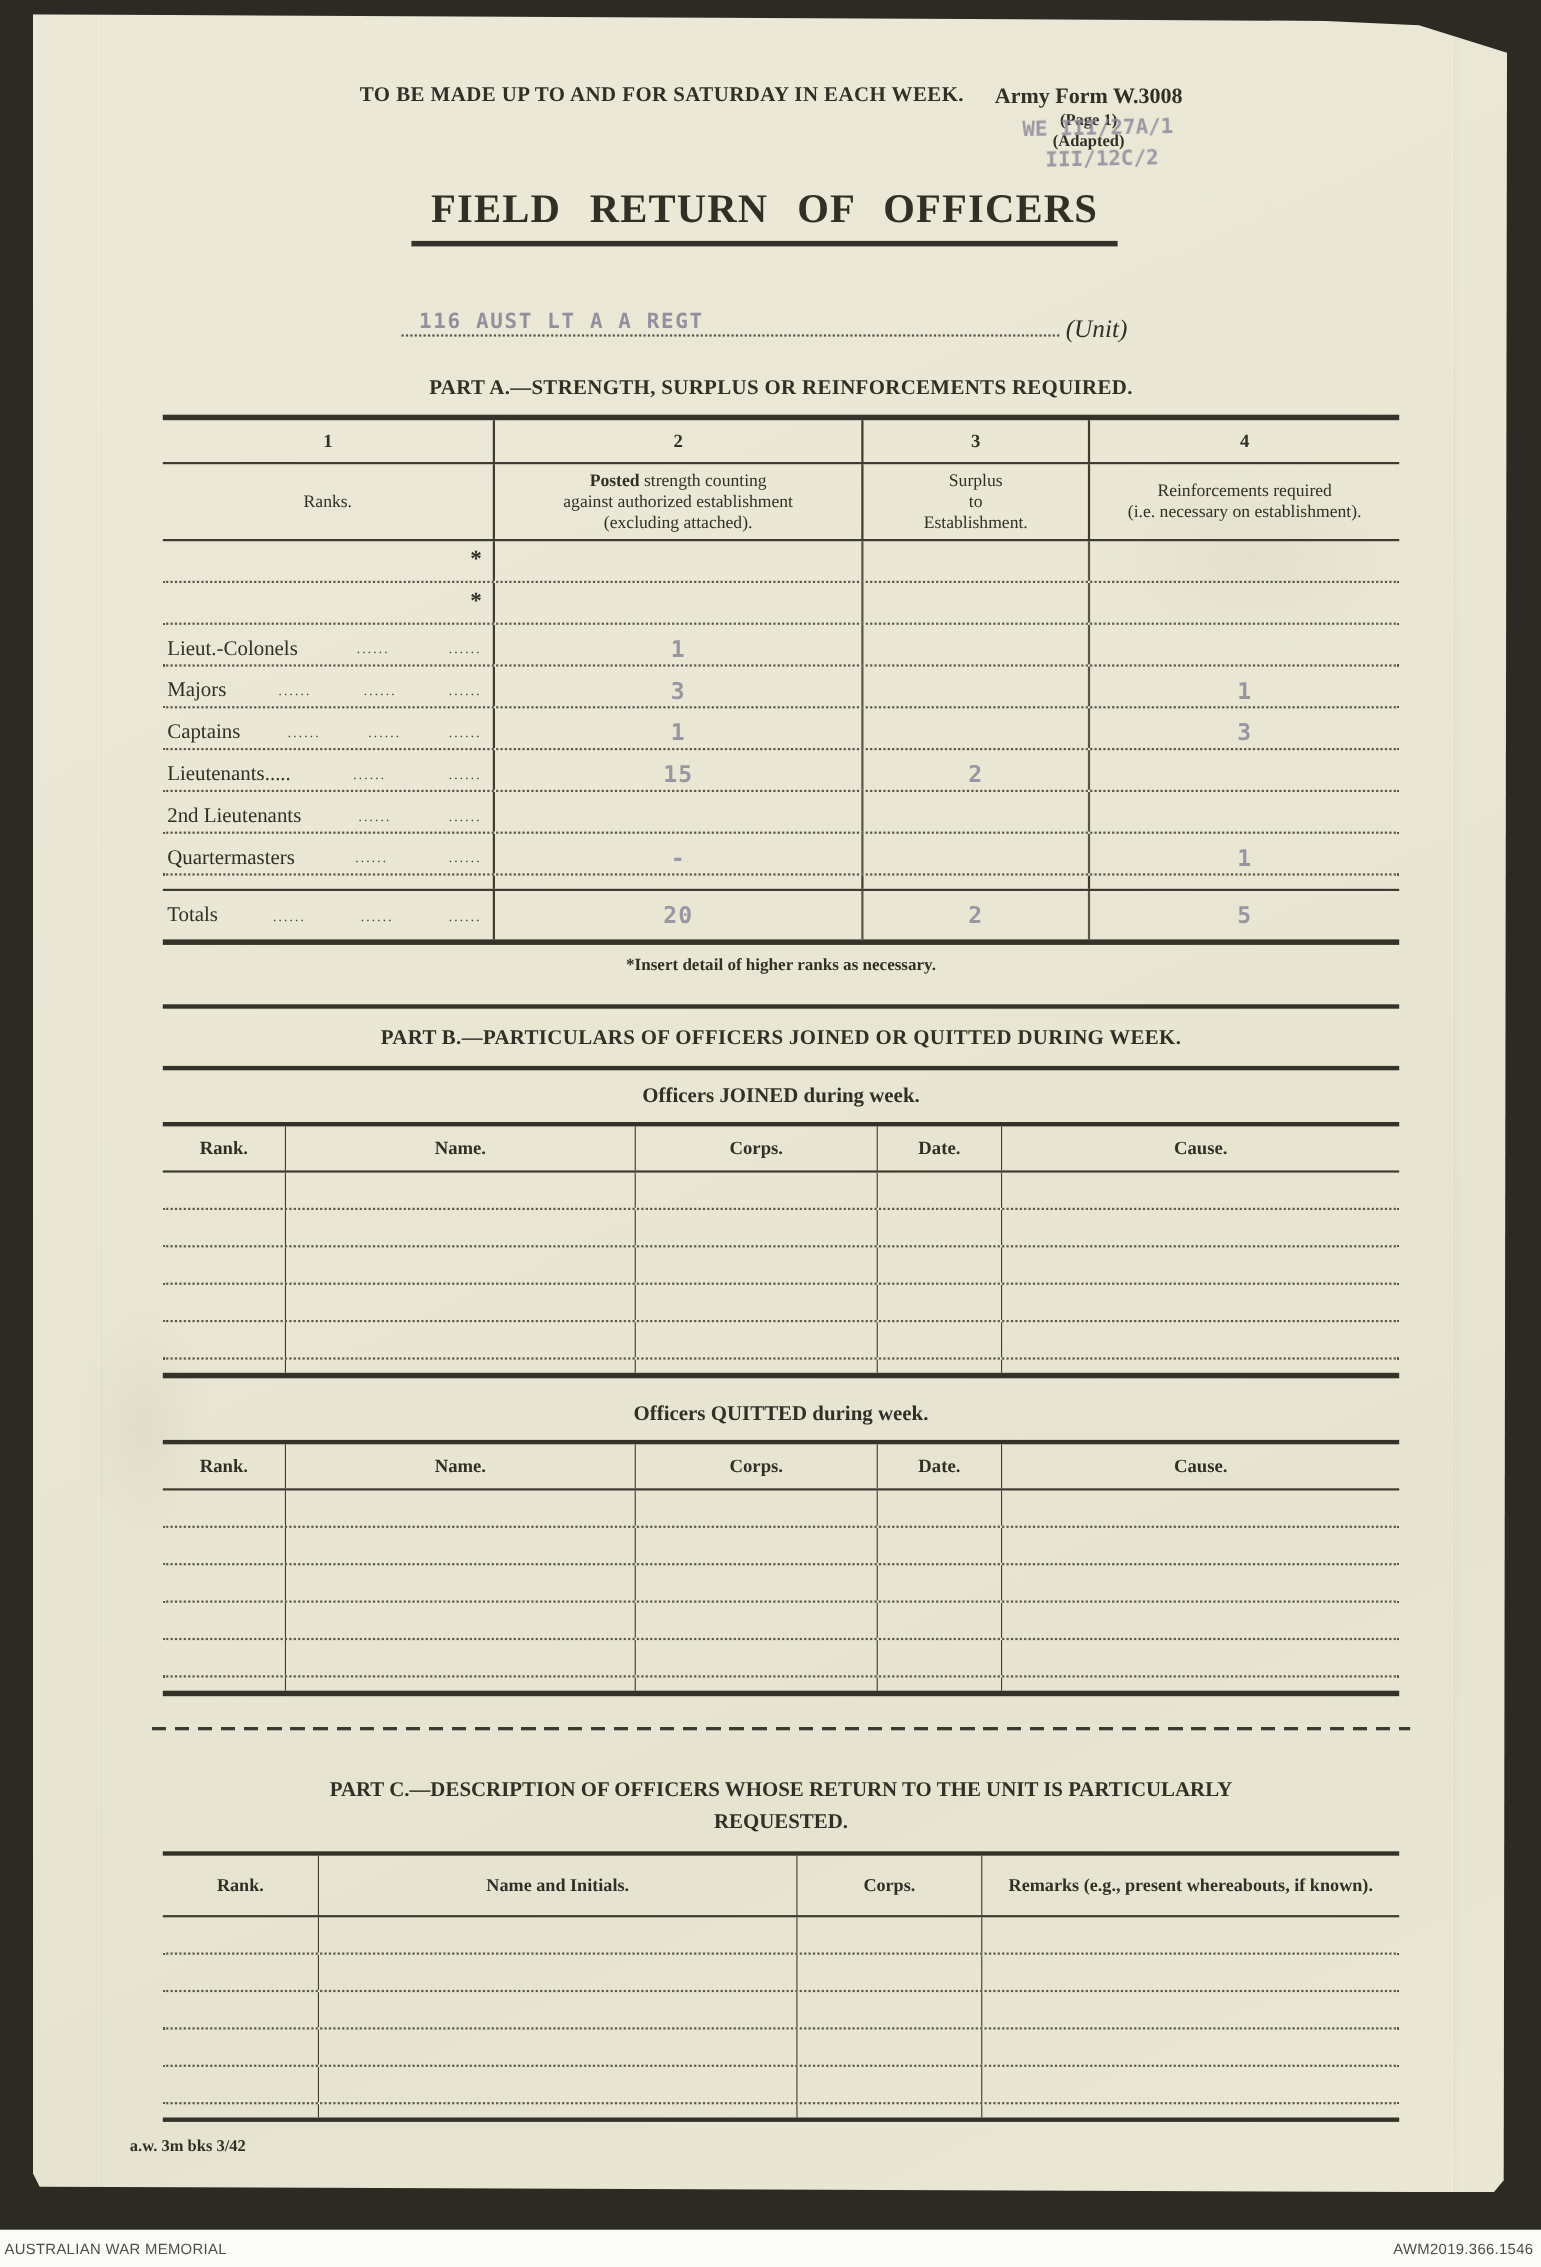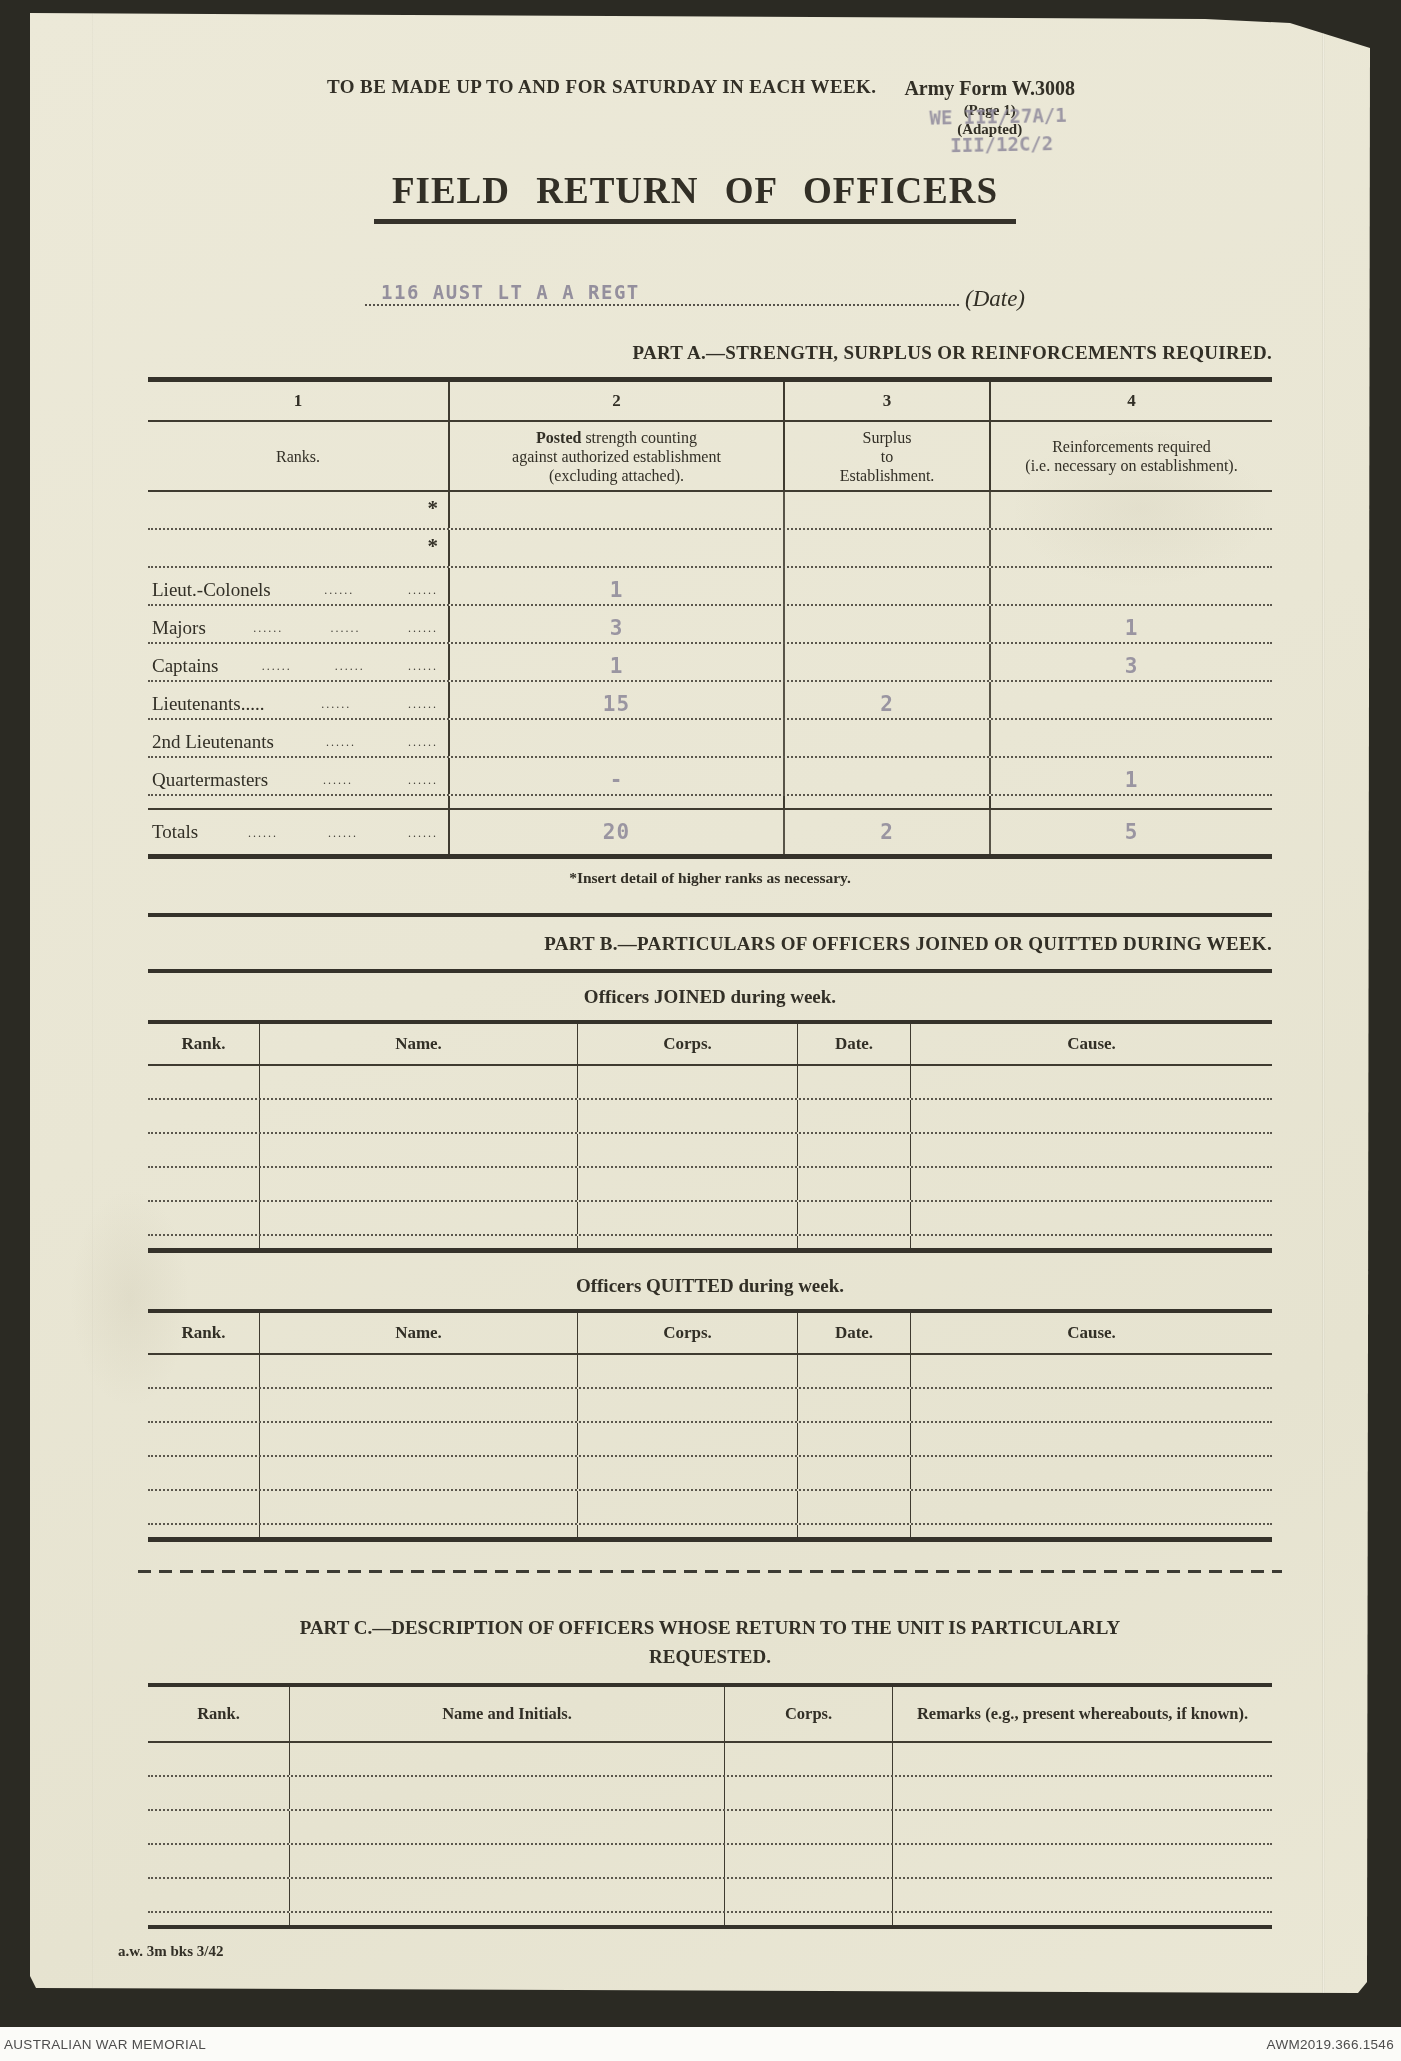--- a/index.html
+++ b/index.html
@@ -46,21 +46,21 @@
   .unit-row{display:flex;align-items:flex-end;width:660px;margin:52px auto 0;height:30px;}
   .unit-dotted{flex:1;border-bottom:2px dotted #55514a;position:relative;height:28px;}
   .typed-unit{
     position:absolute;left:16px;bottom:1px;
     font-family:"DejaVu Sans Mono", monospace;font-weight:700;font-size:19px;letter-spacing:1.5px;
     color:#868094;filter:blur(.45px);opacity:.85;white-space:nowrap;
   }
   .unit-label{font-style:italic;font-size:23px;padding-left:6px;transform:translateY(6px);}
 
   
-  .part-heading{text-align:right;font-weight:700;font-size:19px;letter-spacing:.3px;}
+  .part-heading{text-align:center;font-weight:700;font-size:19px;letter-spacing:.3px;}
   .sub-title{text-align:center;font-weight:700;font-size:19px;}
   .rule{height:4px;background:#35322a;}
   .dash-cut{
     height:3px;margin:28px -10px 0;
     background:repeating-linear-gradient(90deg,#3c3b33 0 13px,transparent 13px 21px);
   }
 
   
   .tbl{border-top:5px solid #35322a;border-bottom:5px solid #35322a;}
   .grid{display:grid;}
@@ -143,21 +143,21 @@
 
     <div class="title-block">
       <div class="main-title">FIELD RETURN OF OFFICERS</div>
       <div class="title-rule"></div>
     </div>
 
     <div class="unit-row">
       <span class="unit-dotted">
         <span class="typed-unit">116 AUST LT A A REGT</span>
       </span>
-      <span class="unit-label">(Date)</span>
+      <span class="unit-label">(Unit)</span>
     </div>
 
     <div class="inner">
 
       <div class="part-heading" style="margin-top:36px">PART A.—STRENGTH, SURPLUS OR REINFORCEMENTS REQUIRED.</div>
 
       <div class="tbl" style="margin-top:13px">
         <div class="grid ga num-row hrow">
           <div class="cell">1</div>
           <div class="cell">2</div>

